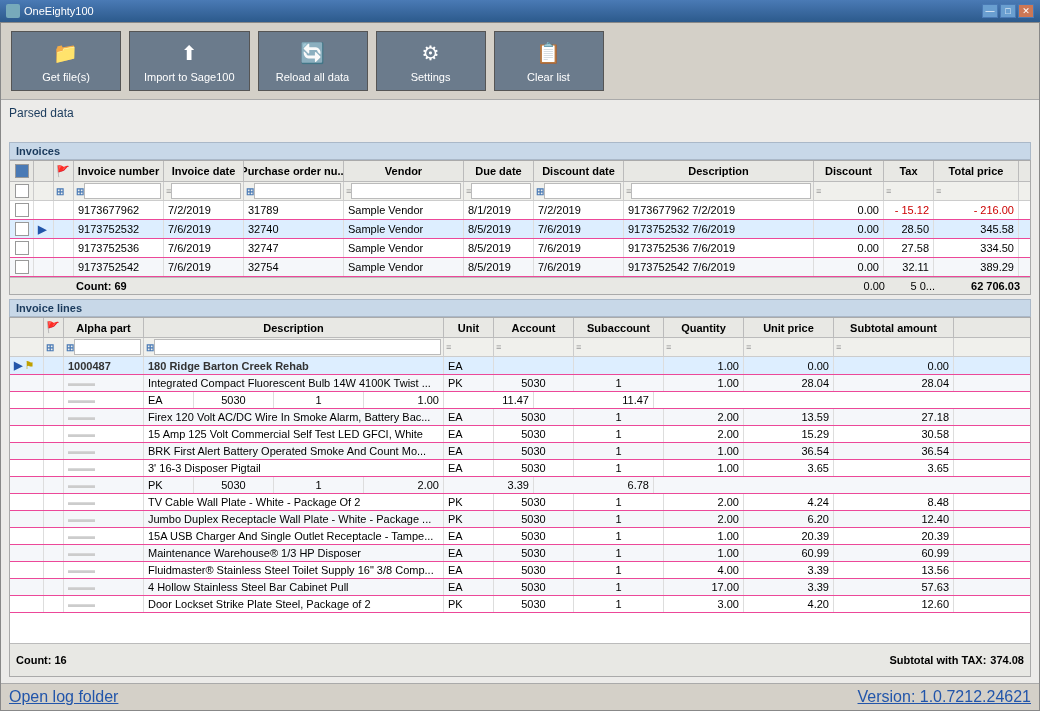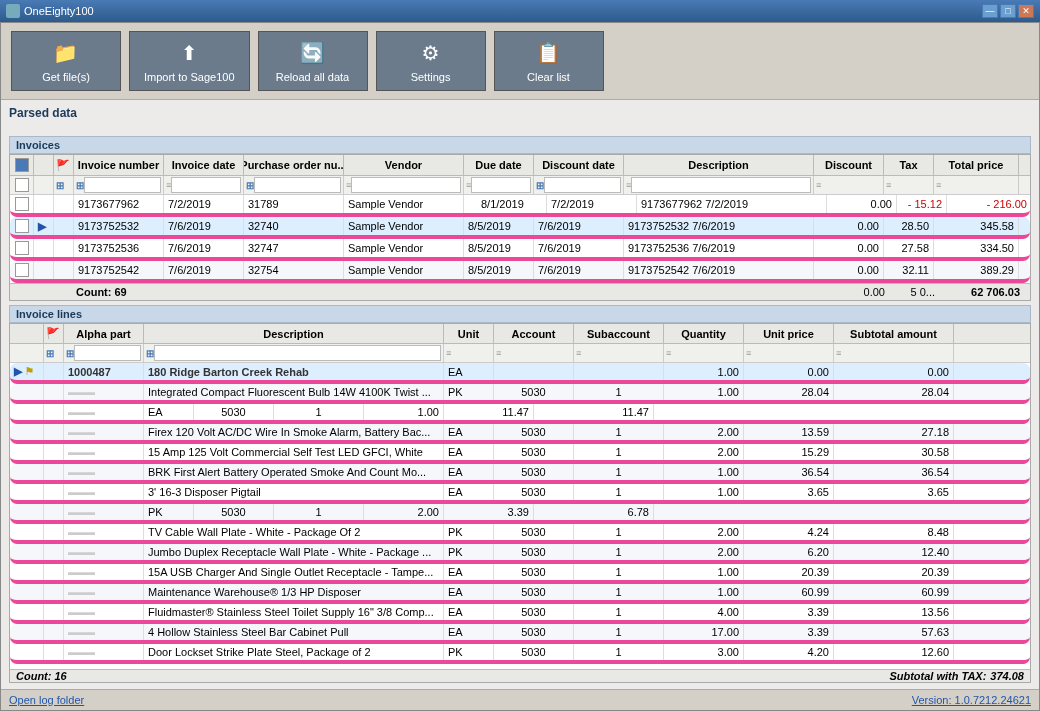--- a/index.html
+++ b/index.html
@@ -92,21 +92,21 @@
       font-size: 11px;
       font-weight: bold;
     }
     .grid-filter-row {
       display: flex;
       background: #f0f0ec;
       border-bottom: 1px solid #ccc;
       font-size: 10px;
     }
     .grid-body { overflow-y: auto; max-height: 140px; }
-    .grid-row { display: flex; border-bottom: 4px solid #ec4899; border-radius: 7px; }
+    .grid-row { display: flex; border-bottom: 1px solid #ec4899; }
     .grid-row:nth-child(even) { background: #f5f7fa; }
     .grid-row.selected { background: #c8d8f0; }
     .grid-row.active-row { background: #ddeeff; }
     .grid-cell {
       padding: 2px 4px;
       border-right: 1px solid #ddd;
       overflow: hidden;
       white-space: nowrap;
       font-size: 11px;
       display: flex;
@@ -179,43 +179,42 @@
     .right-align { justify-content: flex-end; text-align: right; }
     .center-align { justify-content: center; text-align: center; }
     .bottom-bar {
       background: #d4d0c8;
       border-top: 1px solid #aaa;
       padding: 4px 8px;
       display: flex;
       justify-content: space-between;
       align-items: center;
     }
-    .link-text { color: #2255aa; cursor: pointer; text-decoration: underline; font-size: 11px; }
+    .link-text { color: #2255aa; cursor: pointer; text-decoration: underline; font-size: 16px; }
     .checkbox-cell {
       width: 14px; height: 14px;
       border: 1px solid #999;
       background: white;
       display: inline-block;
     }
     .checkbox-cell.checked { background: #4a7ab5; }
     .blue-filter { color: #4a7ab5; font-weight: bold; }
     .invoice-lines-label { background: #c8d8e8; border: 1px solid #aab8c8; padding: 2px 6px; font-weight: bold; color: #1a3a5c; }
     .il-footer {
       background: #e8e8e4;
       border-top: 1px solid #bbb;
       display: flex;
       align-items: flex-end;
-      padding: 0 6px;
-      font-size: 11px;
-      font-style: italic;
+      padding: 10px 6px;
+      font-size: 11px;
     }
     .invoices-section { display: flex; flex-direction: column; }
     .invoices-grid-wrap { display: flex; }
     .il-section { display: flex; flex-direction: column; flex: 1; min-height: 0; }
-    .parsed-data-header { font-weight: bold; color: #1a3a5c; font-size: 12px; margin-bottom: 12px; }
+    .parsed-data-header { font-weight: normal; color: #1a3a5c; font-size: 12px; margin-bottom: 18px; }
   </style>
 </head>
 <body>
 
 <div class="title-bar">
   <div class="title-bar-left">
     <span class="title-bar-icon"></span>
     <span>OneEighty100</span>
   </div>
   <div class="title-bar-controls">
@@ -329,21 +328,21 @@
           <div class="grid-row">
       <div class="grid-cell check-col">
                   <span class="checkbox-cell"></span>
                 </div>
       <div class="grid-cell" style="width:20px;min-width:20px;"></div>
       <div class="grid-cell" style="width:20px;min-width:20px;"></div>
       <div class="grid-cell col-invoice-num">9173677962</div>
       <div class="grid-cell col-inv-date">7/2/2019</div>
       <div class="grid-cell col-po-num">31789</div>
       <div class="grid-cell col-vendor">Sample Vendor</div>
-      <div class="grid-cell" style="width:70px;min-width:70px;margin-left:13px;">8/1/2019</div>
+      <div class="grid-cell" style="width:70px;min-width:70px;">8/1/2019</div>
       <div class="grid-cell" style="width:90px;min-width:90px;">7/2/2019</div>
       <div class="grid-cell col-desc">9173677962 7/2/2019</div>
       <div class="grid-cell col-discount right-align">0.00</div>
       <div class="grid-cell col-tax right-align" style="color:#cc0000;">- 15.12</div>
       <div class="grid-cell col-total right-align" style="color:#cc0000;">- 216.00</div>
     </div>
               <div class="grid-row selected active-row">
       <div class="grid-cell check-col">
                   <span class="checkbox-cell"></span>
                 </div>

